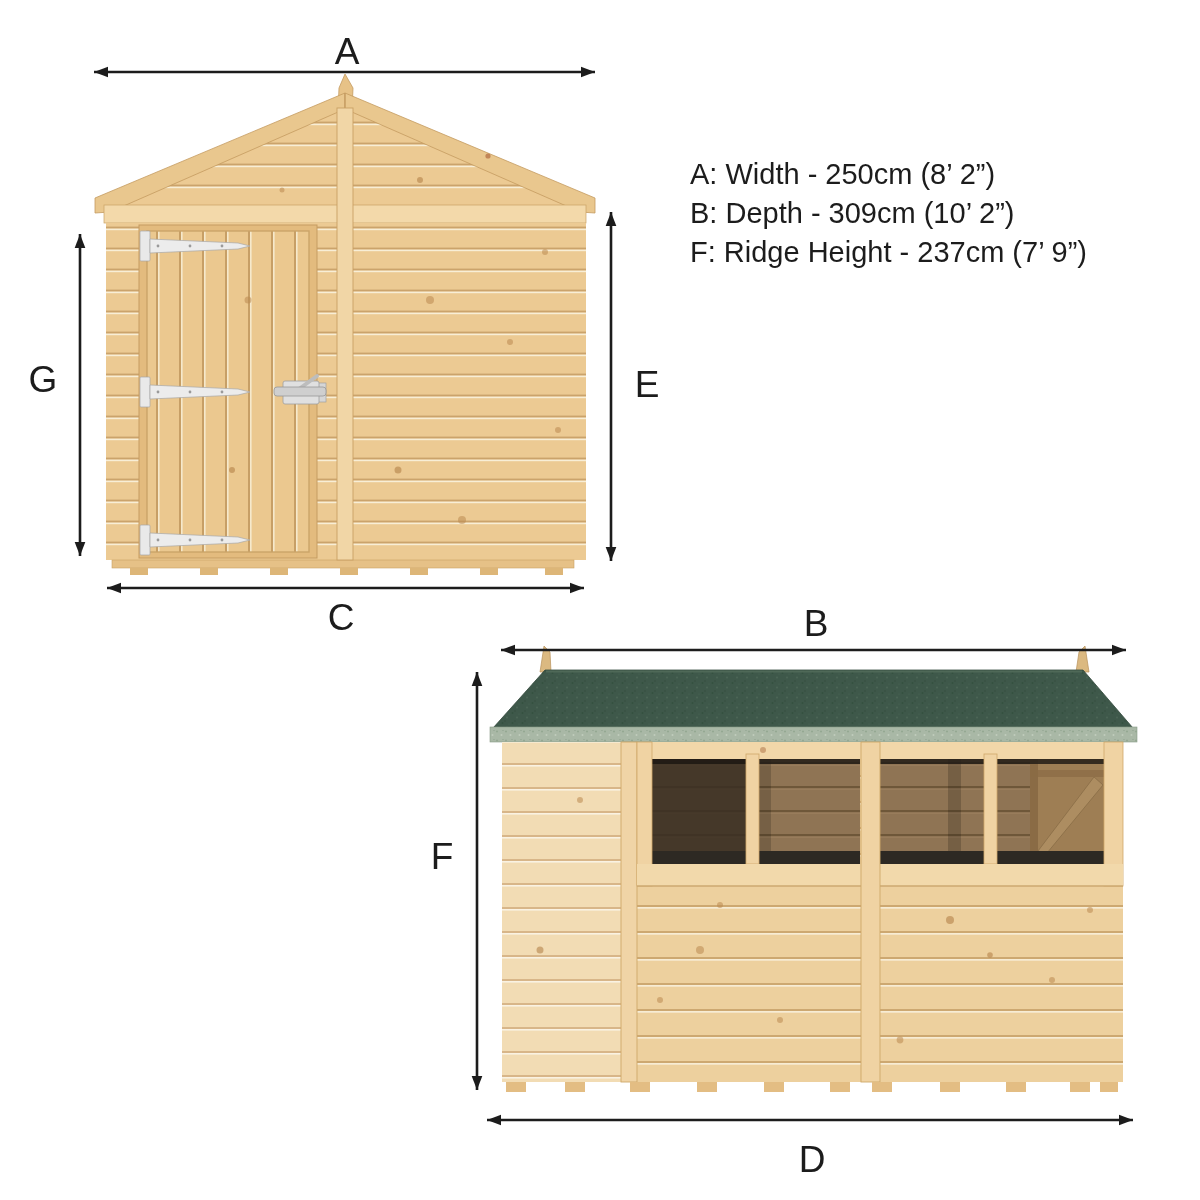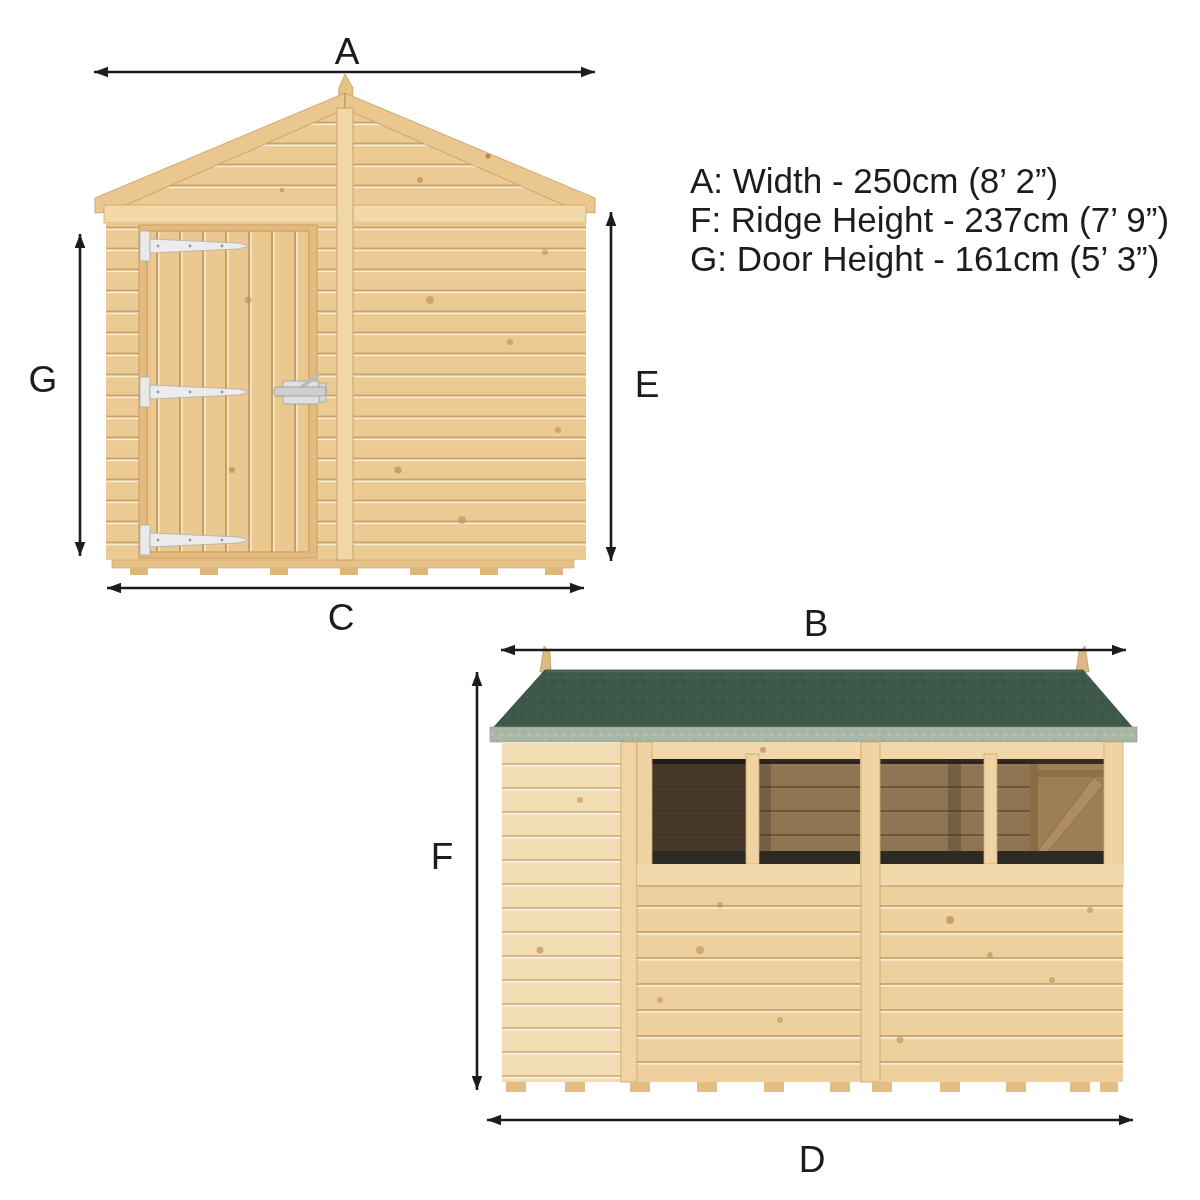--- a/index.html
+++ b/index.html
@@ -2,21 +2,21 @@
 <html style="--background: #ffffff; --ink: #1c1c1c; --roof-felt: #3e584a; --roof-felt-edge: #a9b8a6; --timber: #ecca93; --timber-trim: #f0d3a3; --glass-interior: #8f7454; --glass-dark: #372c21; --metal: #e8e8e8;"><head>
 <meta charset="utf-8">
 <style>
   html,body{margin:0;padding:0;background:var(--background,#fff);}
   .canvas{position:relative;width:1200px;height:1200px;background:var(--background,#fff);overflow:hidden;
           font-family:"Liberation Sans",sans-serif;}
   svg{position:absolute;left:0;top:0;}
   .arrow-line{stroke:var(--ink,#1c1c1c);stroke-width:2.6;}
   .dim-letter{fill:var(--ink,#1c1c1c);font-family:"Liberation Sans",sans-serif;font-size:37px;
               text-anchor:middle;}
-  .specs{position:absolute;left:690px;top:161px;font-size:35px;line-height:39px;
+  .specs{position:absolute;left:690px;top:155px;font-size:29px;line-height:39px;
          color:var(--ink,#1c1c1c);white-space:nowrap;letter-spacing:0px;}
 </style>
 </head>
 <body>
 
 <div class="canvas">
 
 <svg width="1200" height="1200" viewBox="0 0 1200 1200">
   <defs>
     <marker id="ah" markerUnits="userSpaceOnUse" markerWidth="16" markerHeight="13" viewBox="0 0 16 13" refX="15" refY="6.5" orient="auto-start-reverse">
@@ -255,17 +255,17 @@
     </g>
     <g>
       <line class="arrow-line" x1="487" y1="1120" x2="1133" y2="1120" marker-start="url(#ah)" marker-end="url(#ah)"></line>
       <text class="dim-letter" x="812" y="1172">D</text>
     </g>
   </g>
 </svg>
 
 <div class="specs">
   <div class="spec-line">A: Width - 250cm (8’ 2”)</div>
+  <div class="spec-line">B: Depth - 309cm (10’ 2”)</div>
   <div class="spec-line">F: Ridge Height - 237cm (7’ 9”)</div>
-  <div class="spec-line">G: Door Height - 161cm (5’ 3”)</div>
 </div>
 
 </div>
 
 </body></html>

